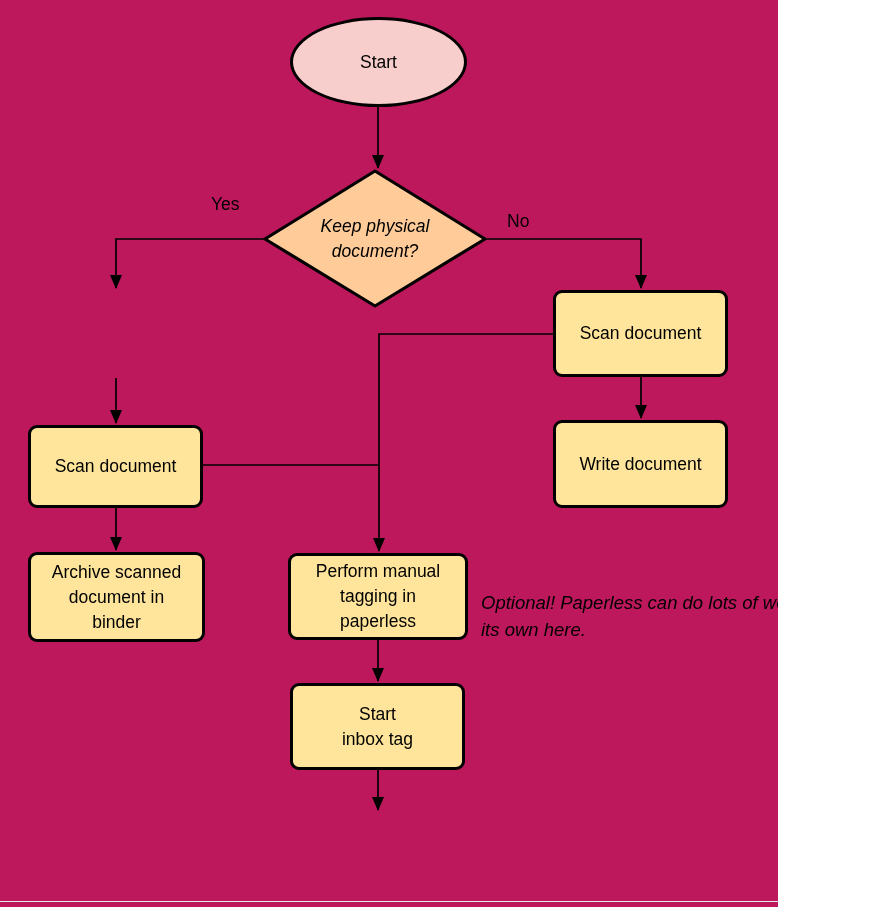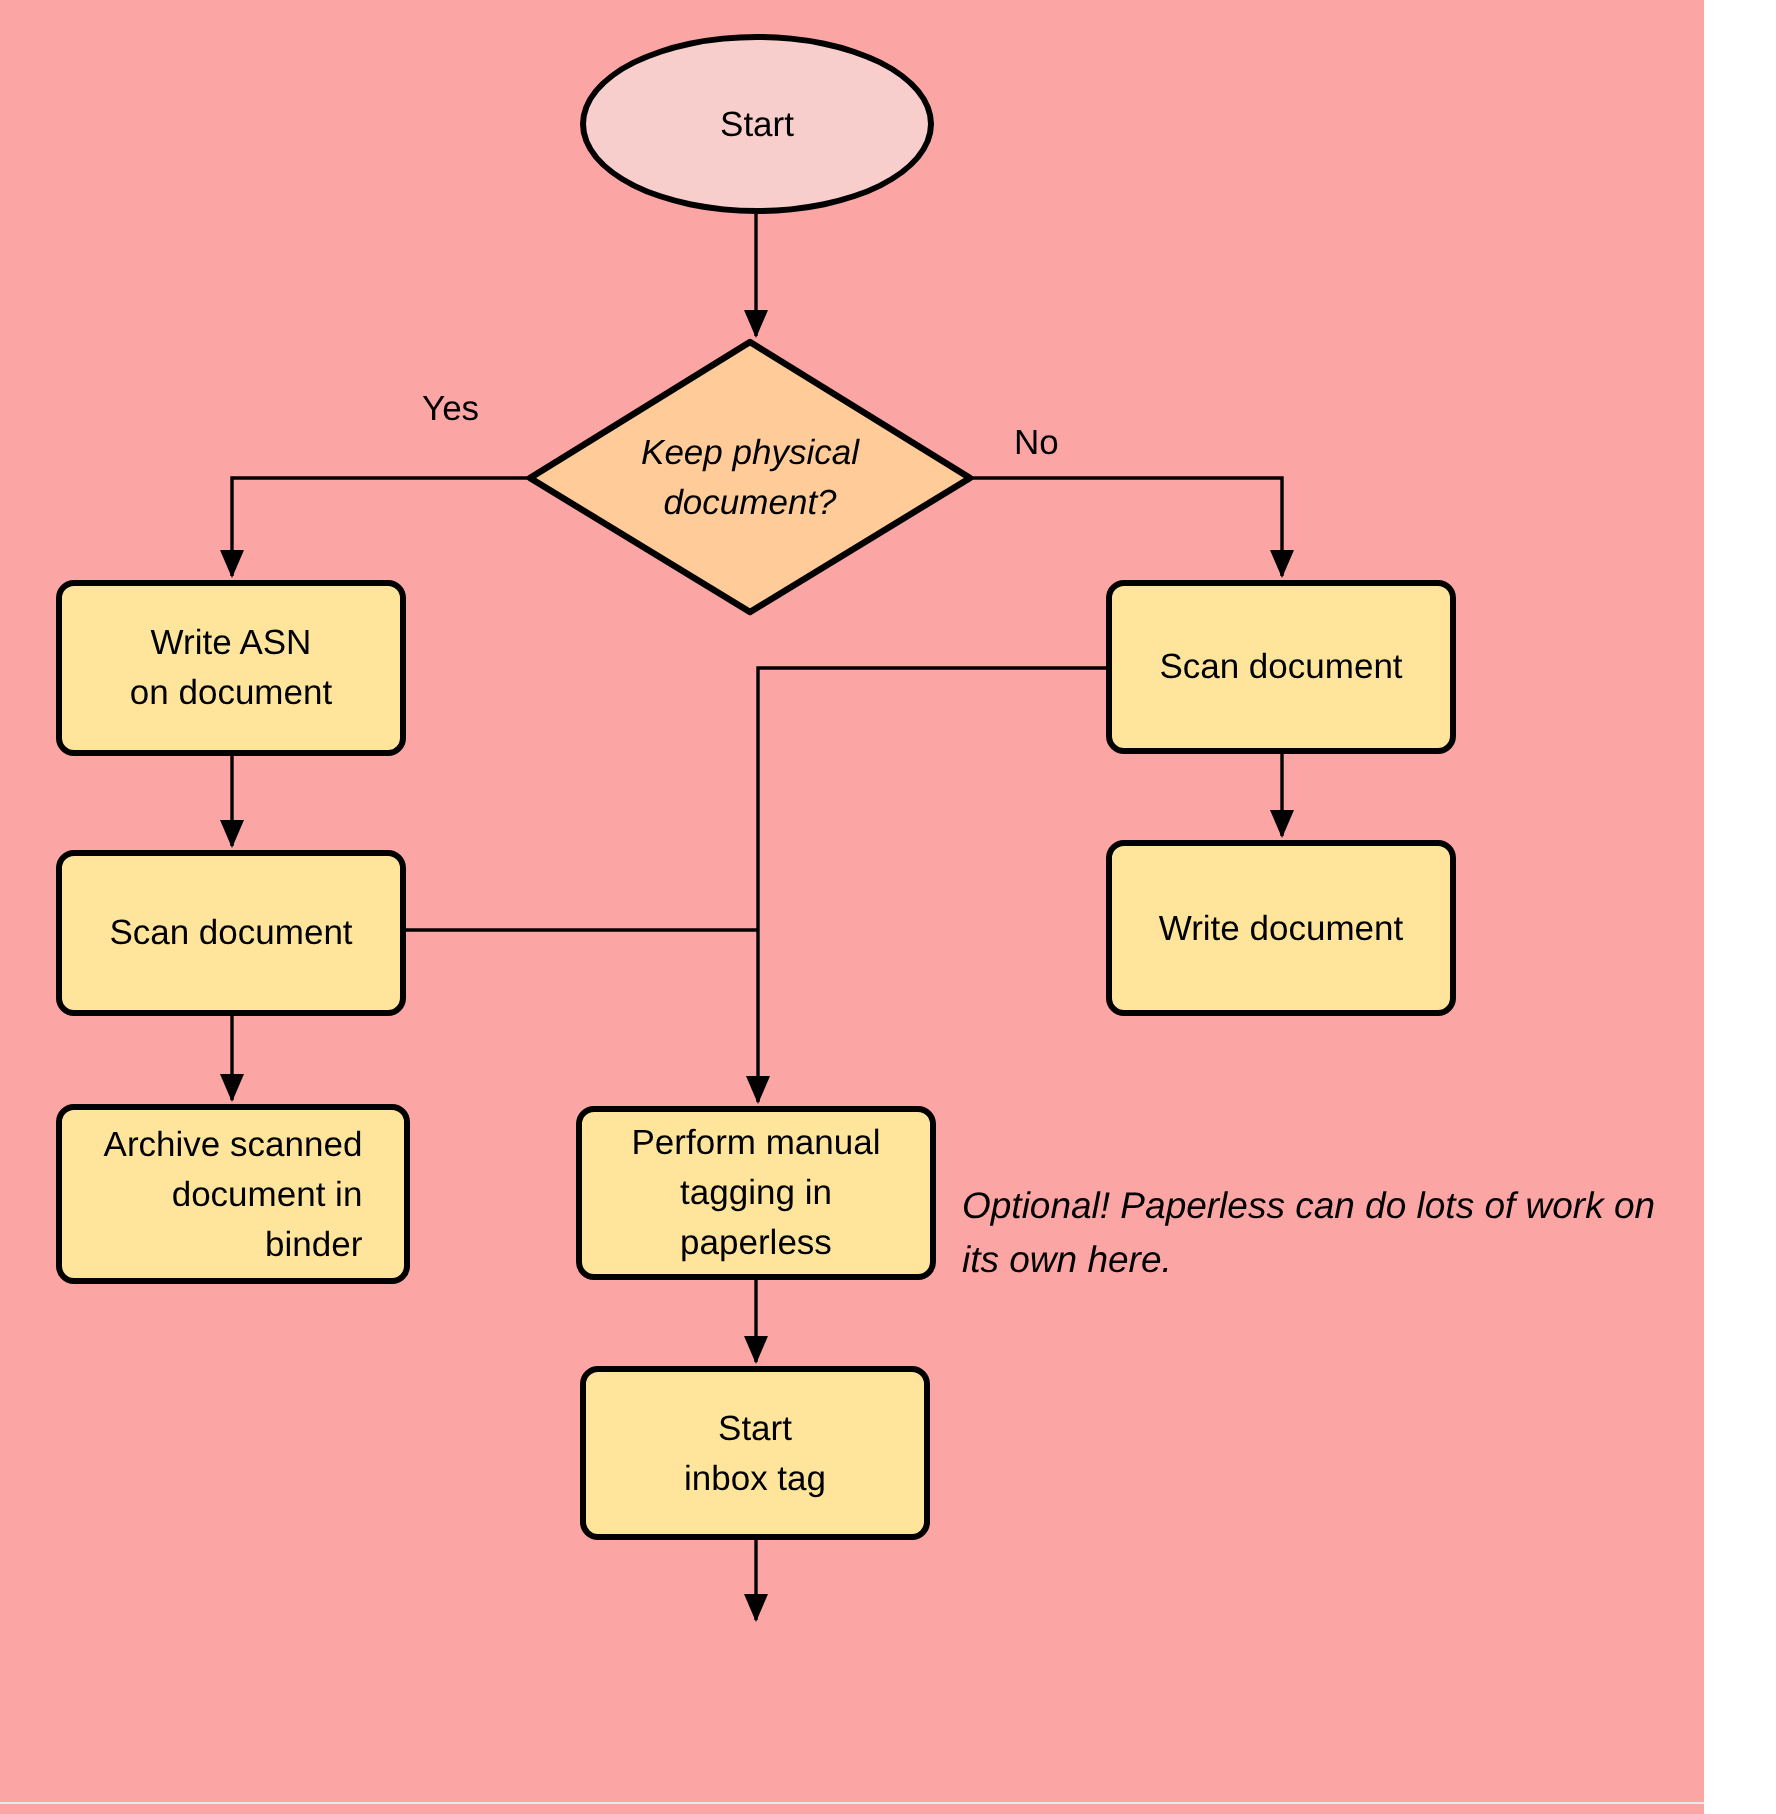--- a/index.html
+++ b/index.html
@@ -2,23 +2,23 @@
 <html style="--terminal-fill: #F8CECC; --decision-fill: #FFCC99; --process-fill: #FFE59B; --stroke: #000000; --footer-divider: #e9e9e9;"><head>
 <meta charset="utf-8">
 <style>
   html, body {
     margin: 0;
     padding: 0;
     background: #ffffff;
   }
   .canvas {
     position: relative;
-    width: 852px;
+    width: 778px;
     height: 907px;
-    background: #fca5a5;
+    background: #be185d;
     font-family: "Liberation Sans", sans-serif;
     color: #000000;
     overflow: hidden;
   }
   svg.connector-layer {
     position: absolute;
     left: 0; top: 0;
     width: 888px; height: 907px;
   }
   svg .edge {
@@ -110,24 +110,22 @@
   </svg>
 
   <div class="node terminal" style="left:290px; top:17px; width:177px; height:90px;">Start</div>
 
   <div class="decision-label" style="left:265px; top:171px; width:220px; height:135px;">Keep physical
 document?</div>
 
   <div class="edge-label" style="left:211px; top:196px;">Yes</div>
   <div class="edge-label" style="left:507px; top:213px;">No</div>
 
-  <div class="node process" style="left:28px; top:290px; width:175px; height:88px;">Write ASN
-on document</div>
   <div class="node process" style="left:28px; top:425px; width:175px; height:83px;">Scan document</div>
-  <div class="node process" style="left:28px; top:552px; width:177px; height:90px;text-align:right;">Archive scanned
+  <div class="node process" style="left:28px; top:552px; width:177px; height:90px;">Archive scanned
 document in
 binder</div>
 
   <div class="node process" style="left:553px; top:290px; width:175px; height:87px;">Scan document</div>
   <div class="node process" style="left:553px; top:420px; width:175px; height:88px;">Write document</div>
 
   <div class="node process" style="left:288px; top:553px; width:180px; height:87px;">Perform manual
 tagging in
 paperless</div>
 

